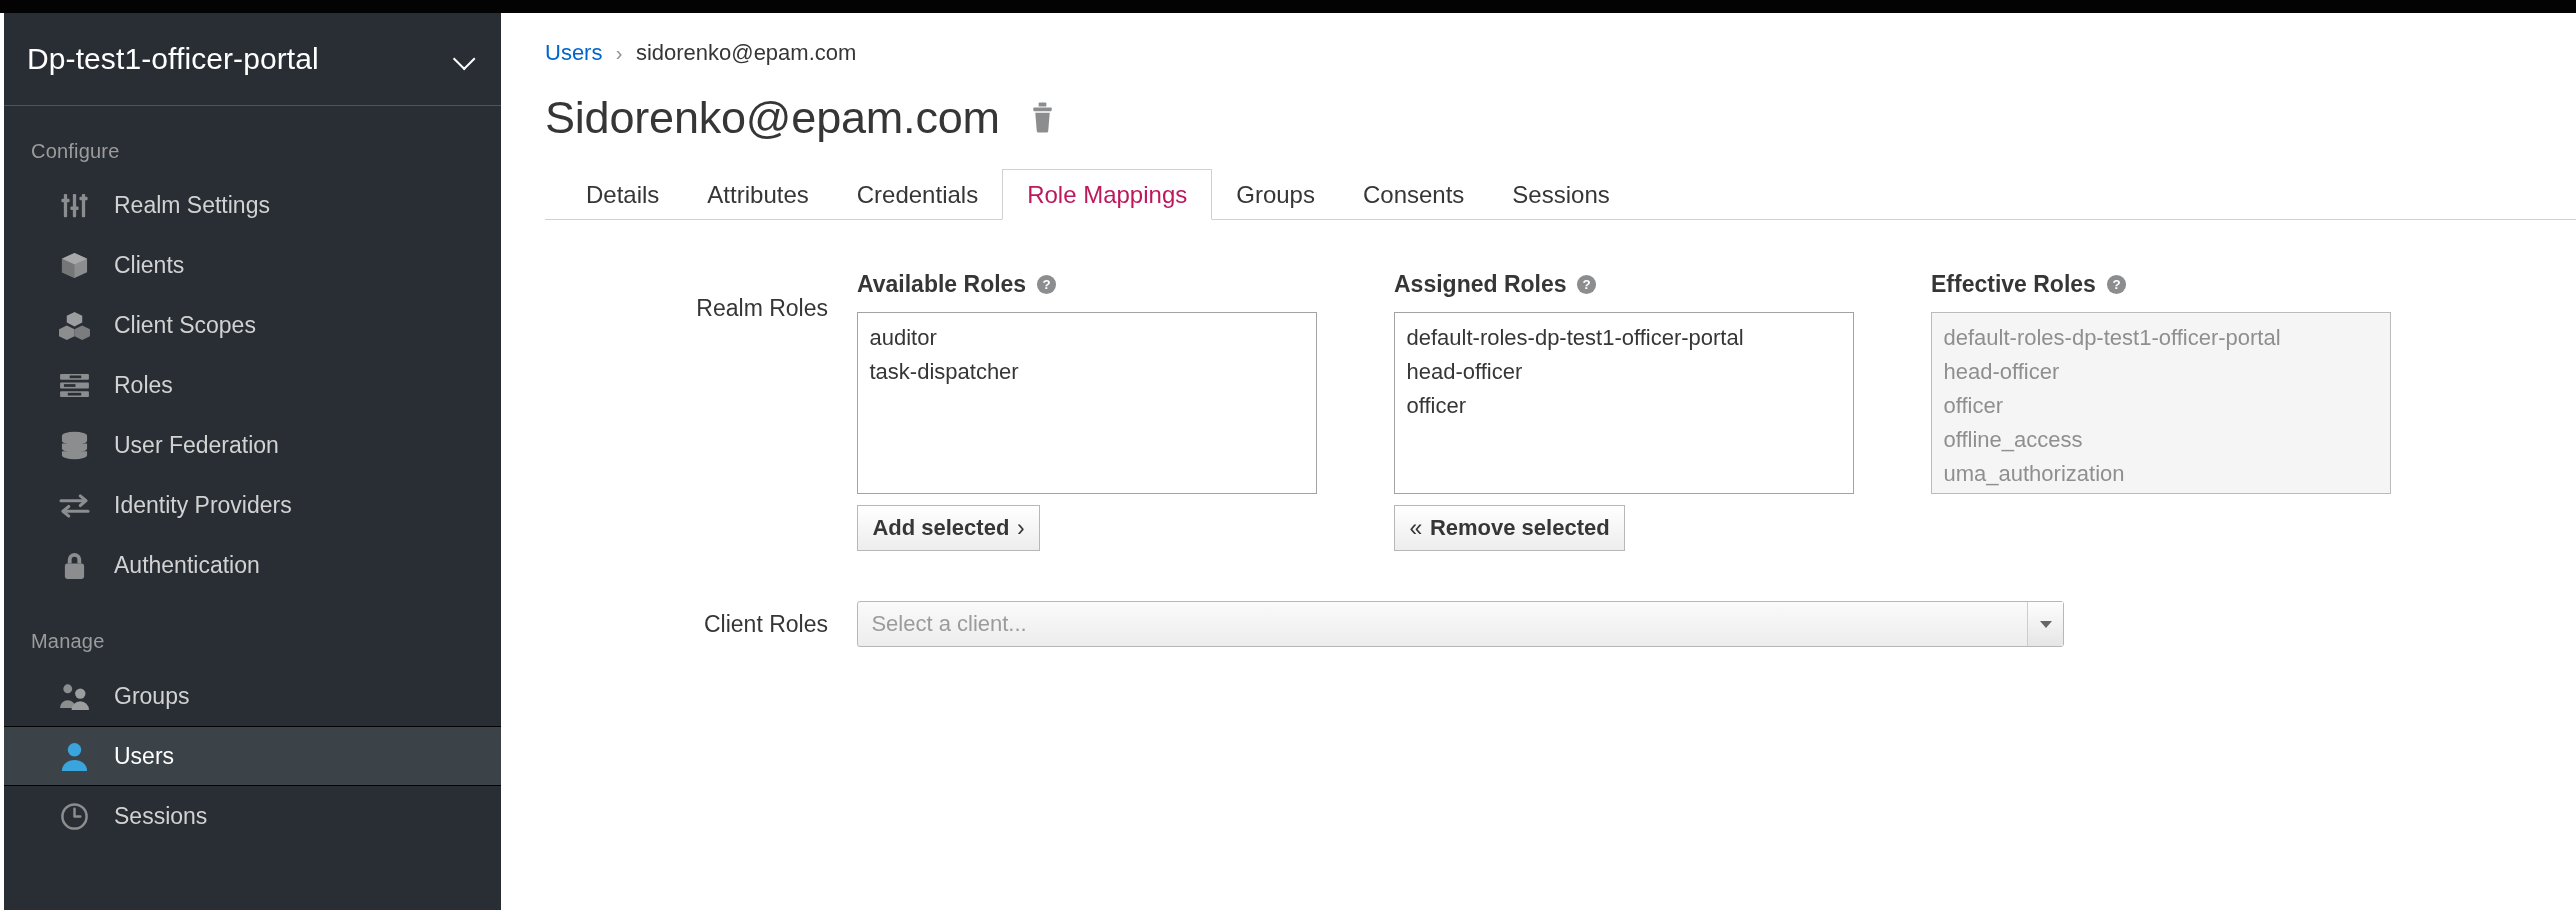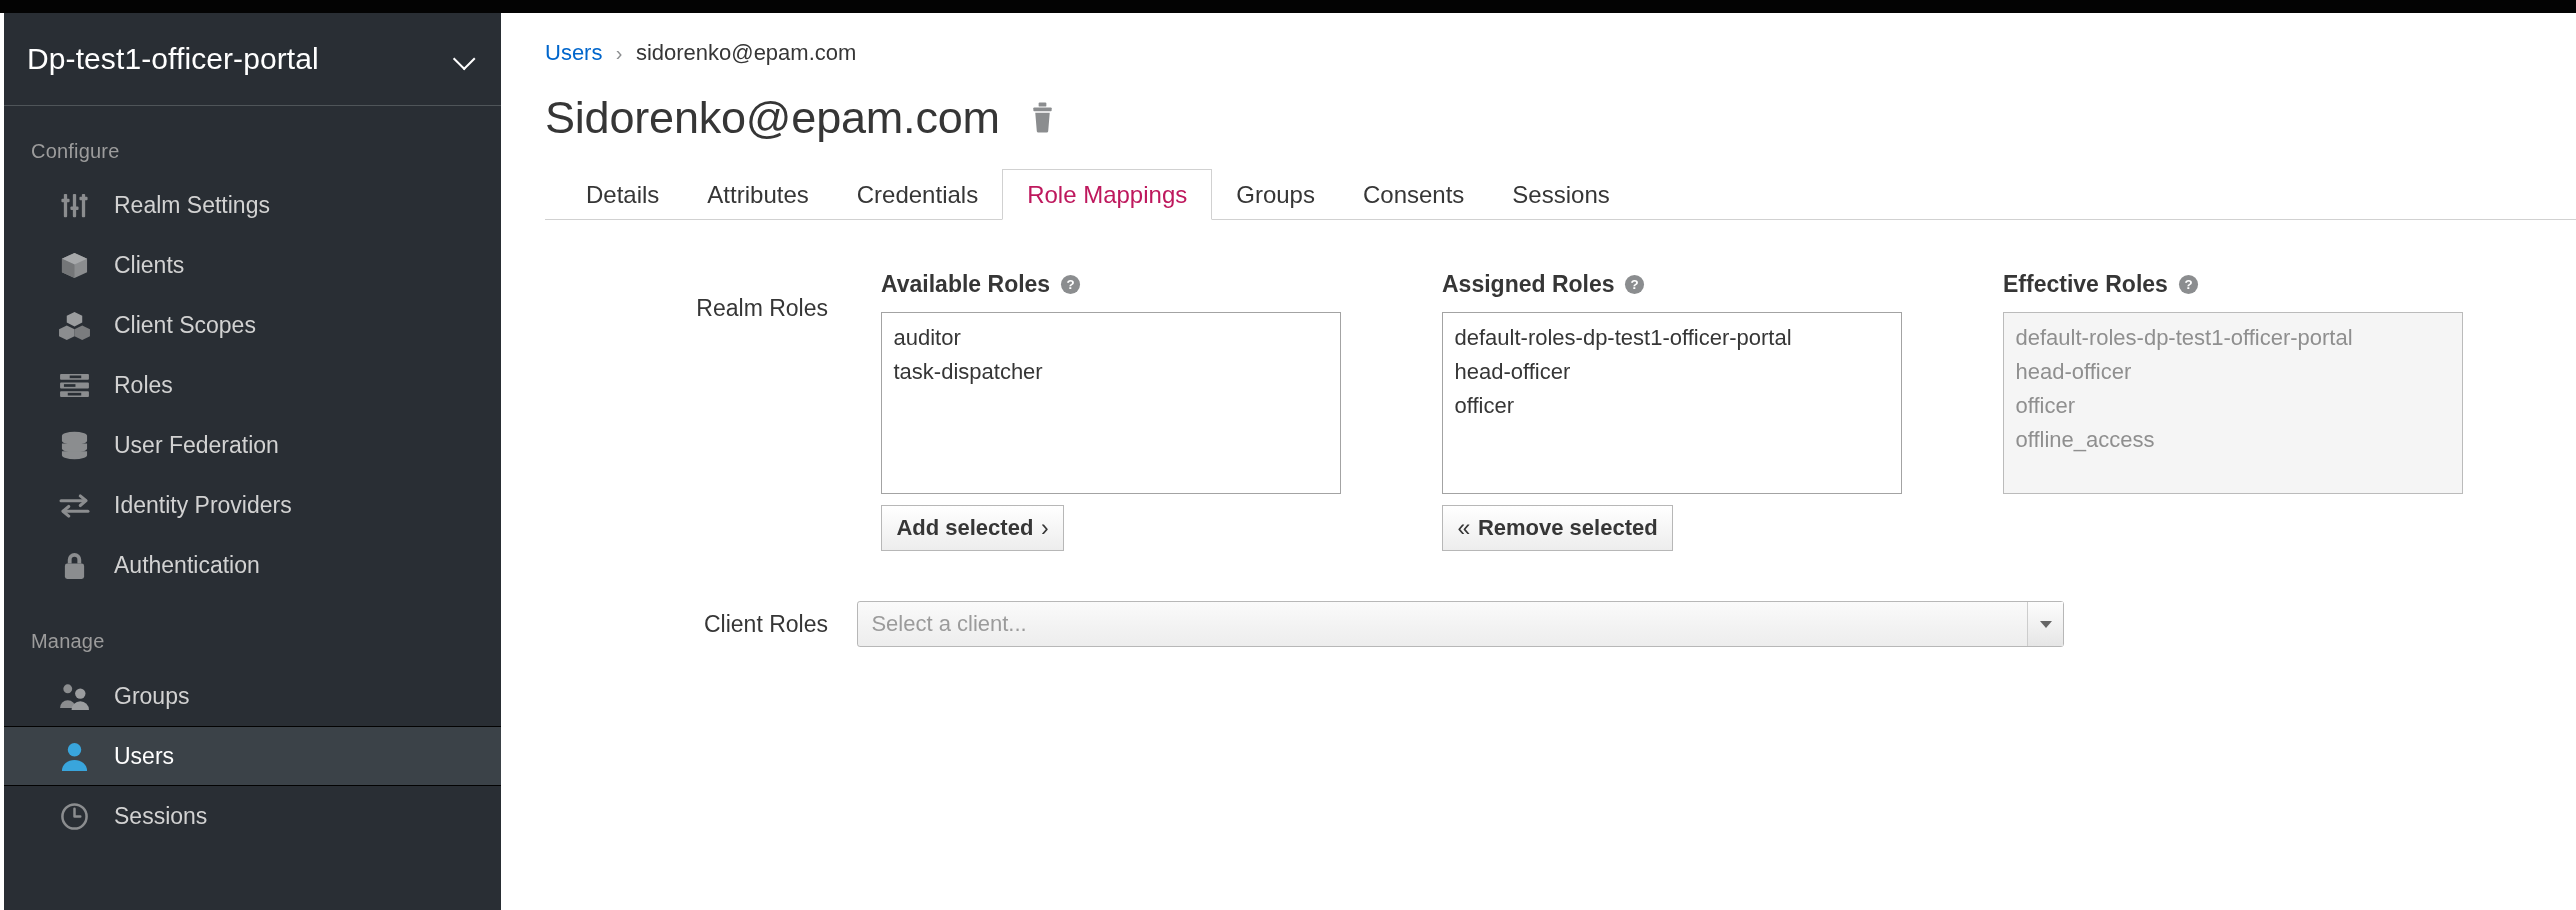--- a/index.html
+++ b/index.html
@@ -185,21 +185,20 @@
     color: #363636;
     padding-top: 25px;
     flex: 0 0 auto;
   }
   .cols {
     display: flex;
     align-items: flex-start;
   }
   .col {
     flex: 0 0 auto;
-    margin-left: 24px;
   }
   .col-available { width: 460px; margin-right: 77px; }
   .col-assigned  { width: 460px; margin-right: 77px; }
   .col-effective { width: 460px; }
 
   .col-head {
     font-size: 23px;
     font-weight: bold;
     color: #363636;
     display: flex;
@@ -512,20 +511,21 @@
                 <circle cx="11" cy="11" r="10" fill="#8b8d8f"></circle>
                 <text x="11" y="16" font-size="14" font-family="Liberation Sans, sans-serif" fill="#ffffff" text-anchor="middle" font-weight="bold">?</text>
               </svg>
             </span>
           </div>
           <div class="listbox disabled">
             <div class="listbox-option">default-roles-dp-test1-officer-portal</div>
             <div class="listbox-option">head-officer</div>
             <div class="listbox-option">officer</div>
             <div class="listbox-option">offline_access</div>
+            <div class="listbox-option">uma_authorization</div>
           </div>
         </div>
 
       </div>
     </div>
 
     <div class="client-roles-row">
       <div class="form-label" style="padding-top:0">Client Roles</div>
       <div class="select-wrap">
         <span class="select-placeholder">Select a client...</span>

